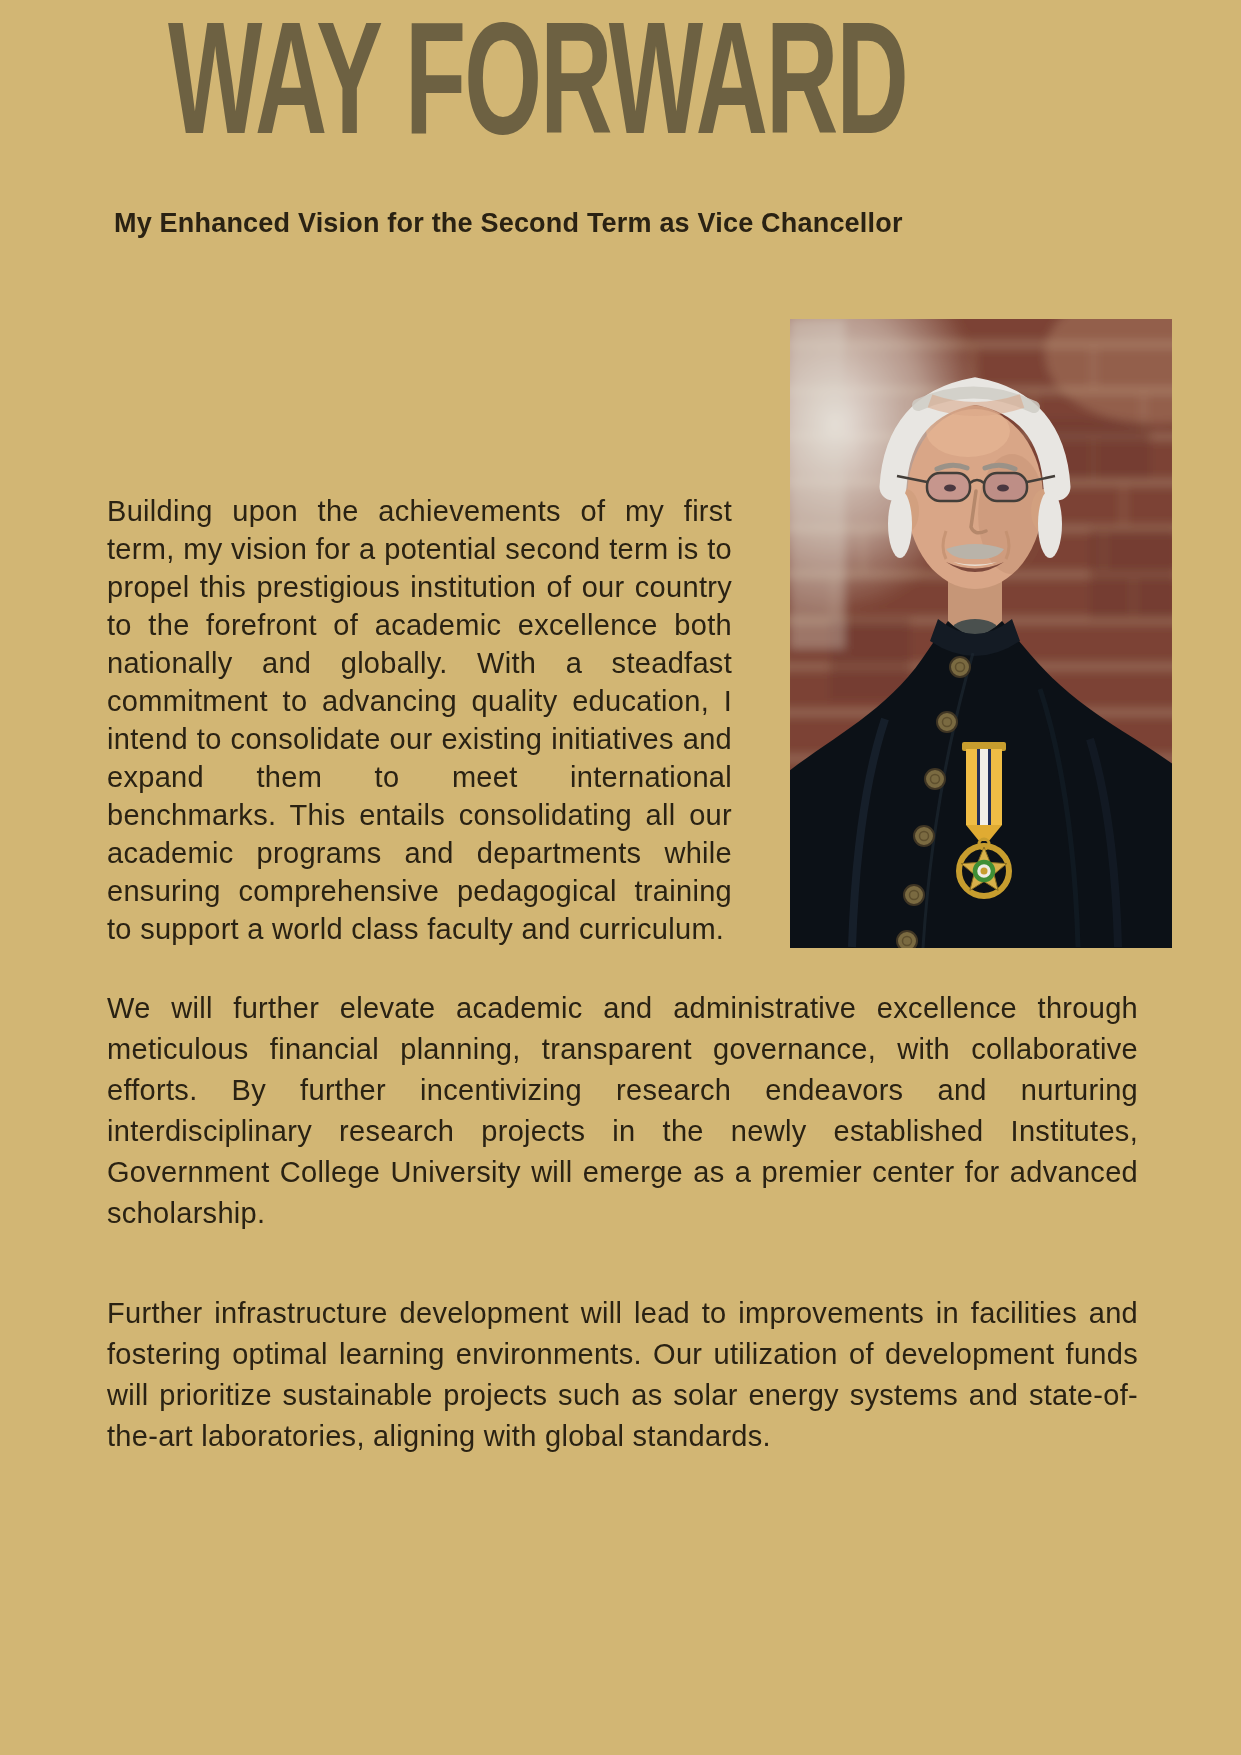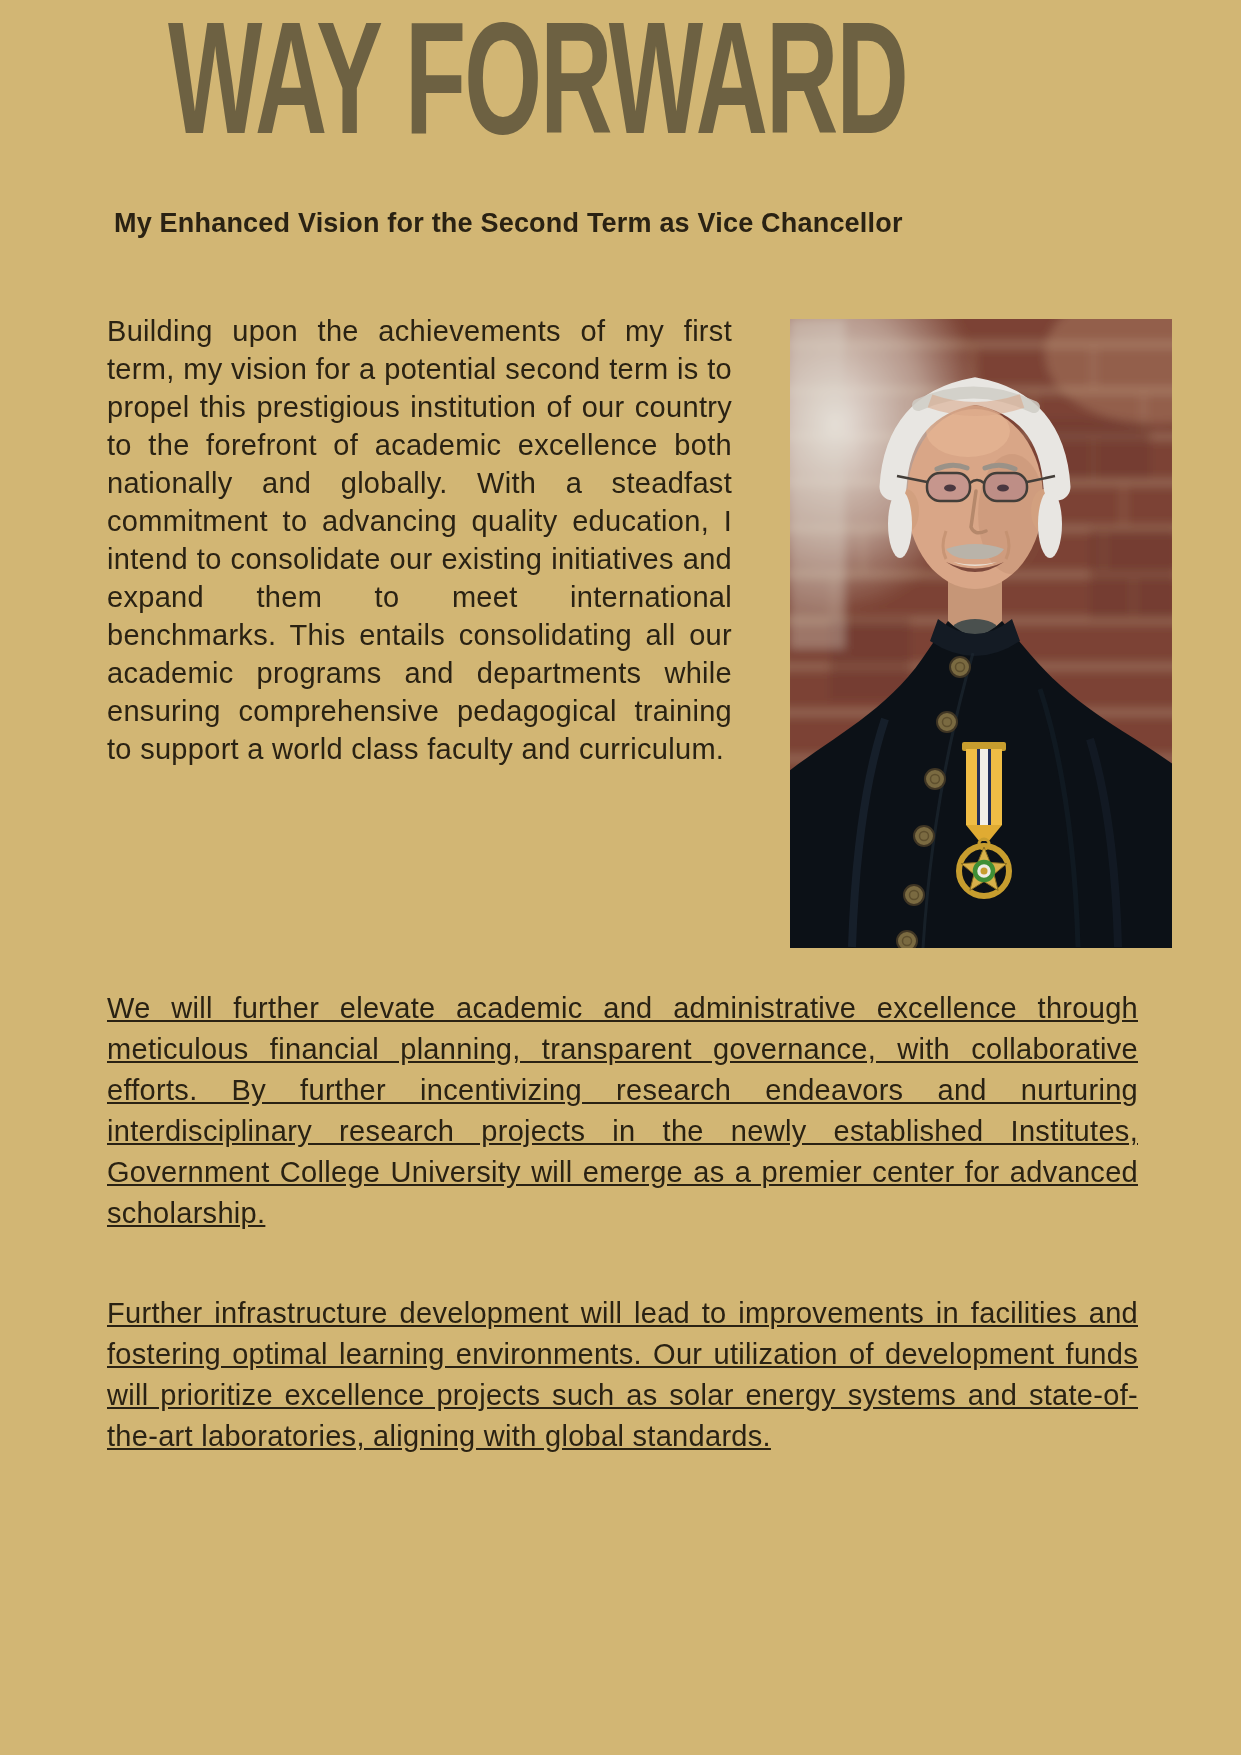--- a/index.html
+++ b/index.html
@@ -23,25 +23,25 @@
     color:var(--text-color,#241d0f);
     letter-spacing:.2px;
   }
   .body-text{
     color:var(--text-color,#2a2213);
     font-size:29px;line-height:38px;
     text-align:justify;letter-spacing:.3px;
   }
   .first-section{
     position:absolute;left:107px;top:312px;width:1065px;
-    display:flex;align-items:flex-start;
+    display:flex;align-items:flex-end;
   }
   .col-text{width:625px;}
   .portrait{margin-left:58px;margin-top:7px;width:382px;height:629px;display:block;}
-  .para-wide{position:absolute;left:107px;width:1031px;font-size:29px;line-height:41px;text-decoration:underline;}
+  .para-wide{position:absolute;left:107px;width:1031px;font-size:29px;line-height:41px;}
   .p2{top:988px;}
   .p3{top:1293px;}
 </style>
 </head>
 <body>
 
 <div class="page">
 
   <div class="title">WAY FORWARD</div>
 
@@ -184,15 +184,15 @@
           <polygon points="194,528 200.2,543.5 216.8,544.6 204,555.2 208.1,571.4 194,562.5 179.9,571.4 184,555.2 171.2,544.6 187.8,543.5" fill="#d8b04a" stroke="#8a6d1f" stroke-width="1"></polygon>
           <circle cx="194" cy="552" r="9" fill="#efece4" stroke="#3f8f35" stroke-width="4.5"></circle>
           <circle cx="194" cy="552" r="3.5" fill="var(--medal-gold,#c79d2e)"></circle>
         </g>
       </g>
     </svg>
   </div>
 
   <div class="para-wide body-text p2">We will further elevate academic and administrative excellence through meticulous financial planning, transparent governance, with collaborative efforts. By further incentivizing research endeavors and nurturing interdisciplinary research projects in the newly established Institutes, Government College University will emerge as a premier center for advanced scholarship.</div>
 
-  <div class="para-wide body-text p3">Further infrastructure development will lead to improvements in facilities and fostering optimal learning environments. Our utilization of development funds will prioritize excellence projects such as solar energy systems and state-of-the-art laboratories, aligning with global standards.</div>
+  <div class="para-wide body-text p3">Further infrastructure development will lead to improvements in facilities and fostering optimal learning environments. Our utilization of development funds will prioritize sustainable projects such as solar energy systems and state-of-the-art laboratories, aligning with global standards.</div>
 
 </div>
 
 </body></html>

